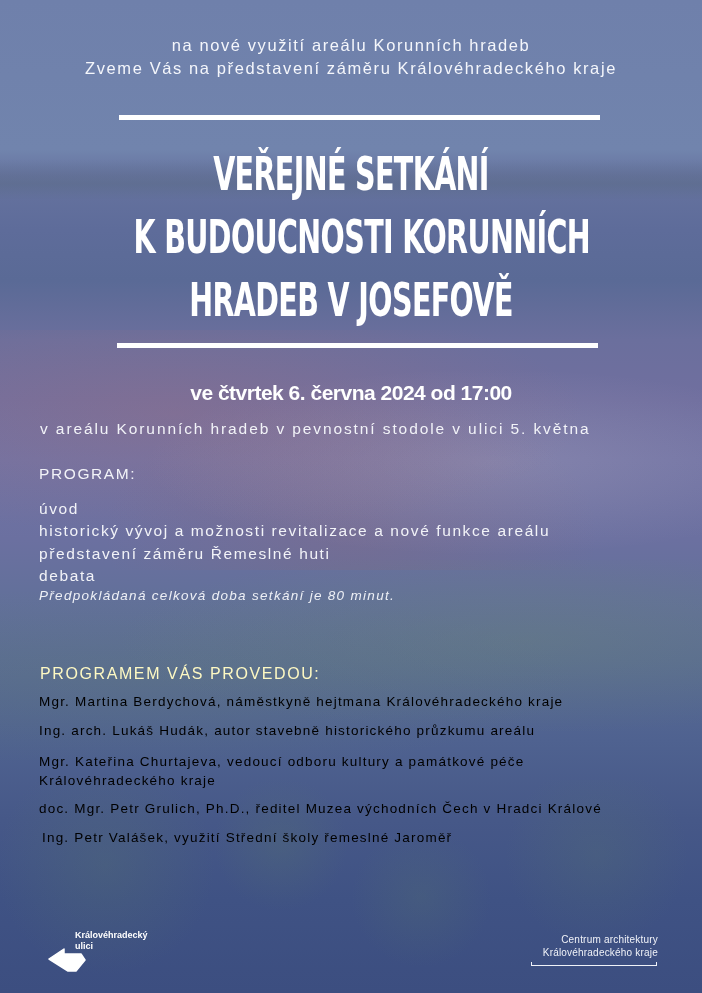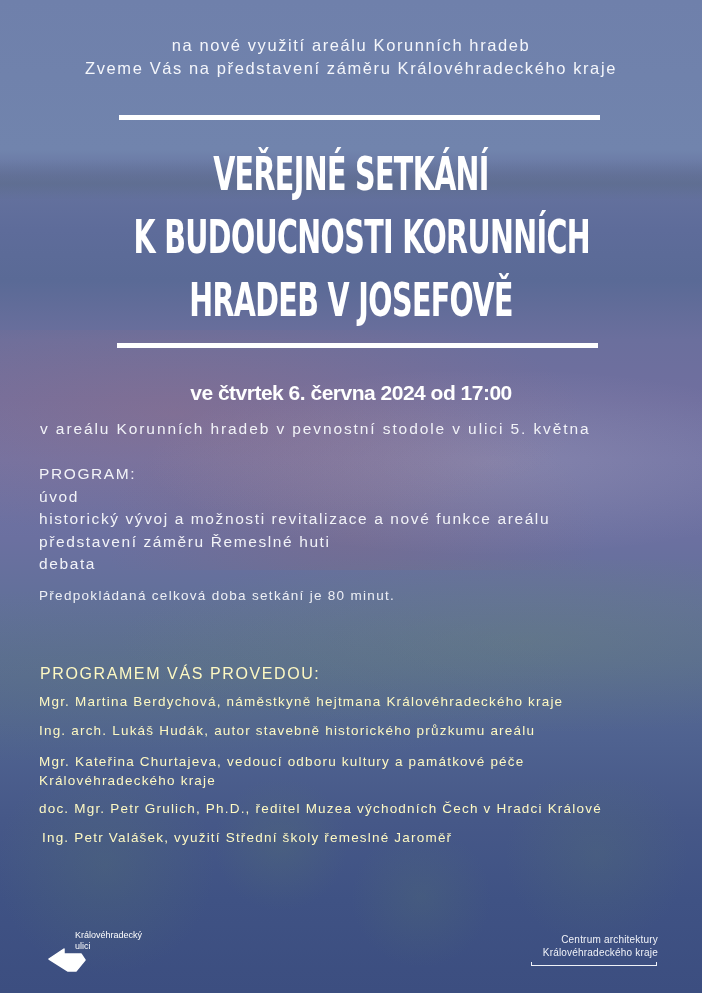--- a/index.html
+++ b/index.html
@@ -120,44 +120,45 @@
     }
 
     .program {
       left: 39px;
       top: 463px;
       font-size: 15.5px;
       letter-spacing: 1.6px;
       line-height: 22.5px;
       color: #f2f3f8;
     }
-    .program .heading { margin-bottom: 0; }
+    .program .heading { margin-bottom: 12px; }
     .program .item { white-space: nowrap; }
 
     .duration {
       left: 39px;
       top: 588px;
       font-size: 13.5px;
       letter-spacing: 1.3px;
       color: #eef0f6;
       white-space: nowrap;
+      font-style: italic;
     }
 
     .guides-heading {
       left: 40px;
       top: 665px;
       font-size: 16px;
       letter-spacing: 1.6px;
       color: #fef9c3;
       white-space: nowrap;
     }
     .guide {
       font-size: 13.5px;
       letter-spacing: 1.2px;
-      color: #fef9c3;
+      color: #000000;
       line-height: 19px;
       white-space: nowrap;
     }
     .g1 { left: 39px; top: 692px; }
     .g2 { left: 39px; top: 721px; }
     .g3 { left: 39px; top: 752px; }
     .g4 { left: 39px; top: 799px; }
     .g5 { left: 42px; top: 828px; }
 
     .logo-left {
@@ -168,21 +169,21 @@
     }
     .logo-left .shape {
       position: absolute;
       left: 0; top: 12px;
       width: 40px; height: 30px;
     }
     .logo-left .label {
       position: absolute;
       left: 27px; top: 0;
       font-size: 9px;
-      font-weight: normal;
+      font-weight: bold;
       line-height: 11px;
       color: #ffffff;
       white-space: nowrap;
     }
 
     .logo-right {
       left: 530px;
       top: 933px;
       width: 128px;
       text-align: right;

